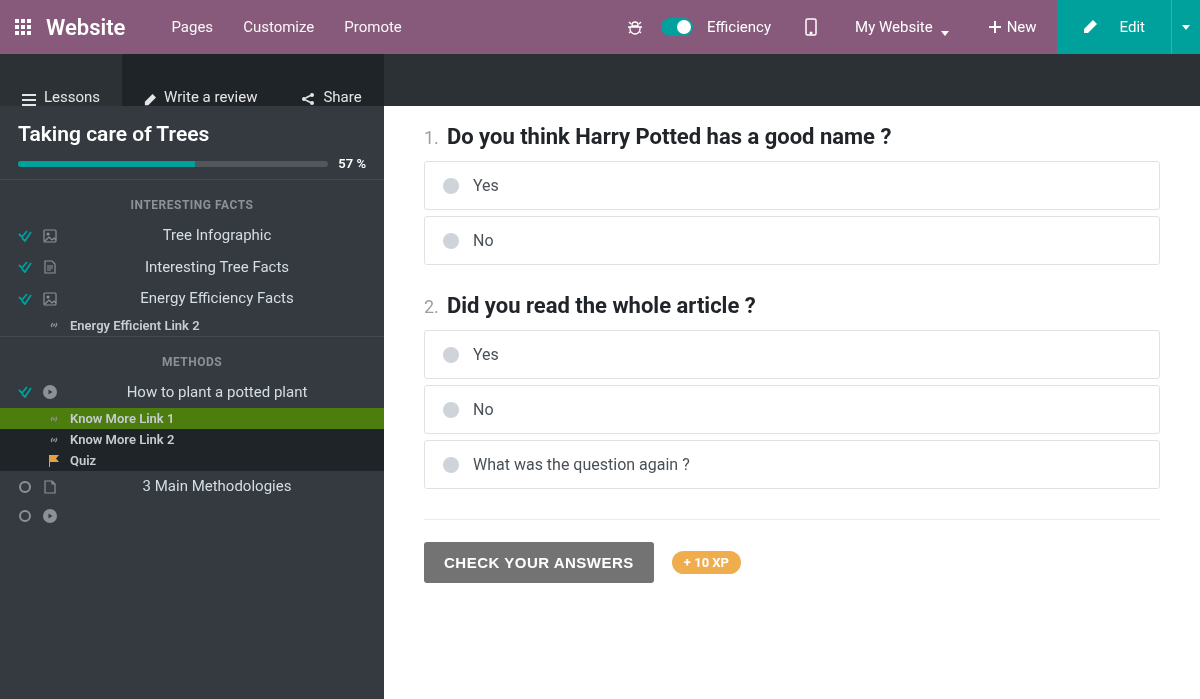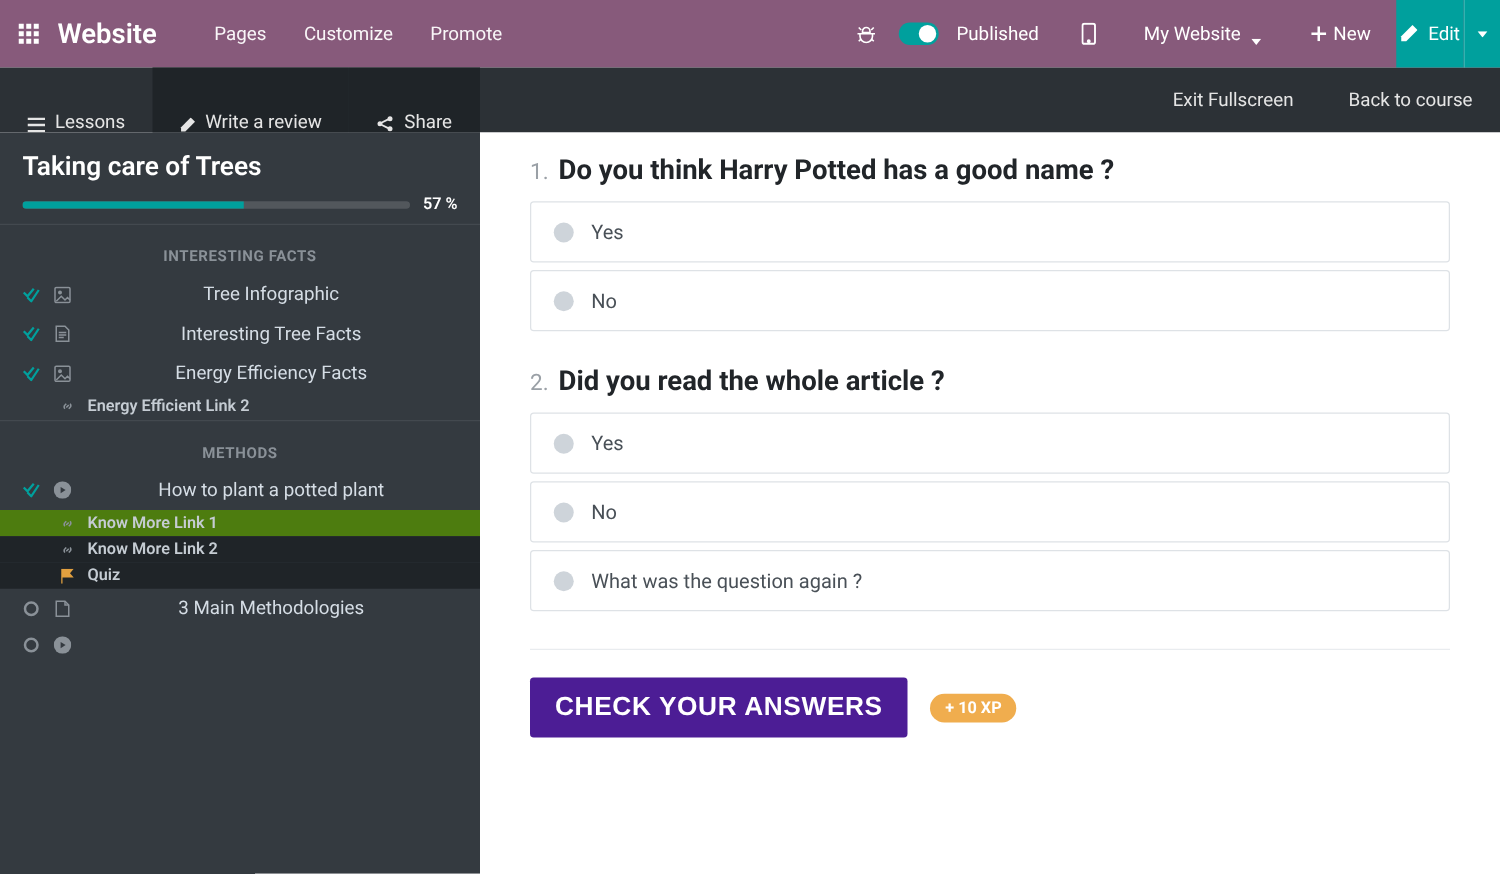--- a/index.html
+++ b/index.html
@@ -15,21 +15,21 @@
 .topbar-menu { display: flex; gap: 30px; padding-left: 16px; }
 .topbar-menu-item { color: rgba(255,255,255,0.95); font-size: 15px; cursor: pointer; }
 .topbar-right { margin-left: auto; display: flex; align-items: center; height: 100%; }
 .bug-icon { padding: 0 18px; cursor: pointer; }
 .toggle { width: 32px; height: 18px; background: #00a09d; border-radius: 9px; position: relative; margin-right: 6px; cursor: pointer; }
 .toggle-knob { width: 14px; height: 14px; background: #fff; border-radius: 50%; position: absolute; top: 2px; right: 2px; }
 .published { font-size: 15px; padding: 0 16px 0 8px; }
 .phone-icon { padding: 0 18px; cursor: pointer; }
 .site-dropdown { padding: 0 20px; display: flex; align-items: flex-end; gap: 8px; cursor: pointer; font-size: 15px; }
 .new-btn { padding: 0 20px; display: flex; align-items: center; gap: 6px; cursor: pointer; font-size: 15px; }
-.edit-btn { background: #00a09d; height: 100%; padding: 0 3px; display: flex; align-items: center; gap: 9px; cursor: pointer; font-size: 15px; text-align: right; }
+.edit-btn { background: #00a09d; height: 100%; padding: 0 26px; display: flex; align-items: center; gap: 23px; cursor: pointer; font-size: 15px; text-align: right; }
 .edit-dropdown { background: #00a09d; height: 100%; padding: 0 10px; display: flex; align-items: center; border-left: 1px solid rgba(255,255,255,0.2); cursor: pointer; }
 
 
 .subbar { height: 52px; background: #2c3136; display: flex; align-items: center; color: #e5e5e5; }
 .subbar-tab { height: 100%; display: flex; align-items: flex-end; padding: 0 22px; font-size: 15px; cursor: pointer; gap: 8px; }
 .subbar-tab.dark { background: #1f2428; }
 .subbar-right { margin-left: auto; display: flex; }
 
 
 .layout { display: flex; height: calc(699px - 54px - 52px); }
@@ -61,21 +61,21 @@
 
 
 .question-block { margin-bottom: 28px; }
 .question-title { display: flex; gap: 8px; margin-bottom: 12px; align-items: baseline; }
 .q-num { color: #9aa0a6; font-size: 18px; }
 .q-text { font-size: 22px; font-weight: 700; color: #212529; }
 .option { border: 1px solid #dee2e6; border-radius: 3px; padding: 14px 18px; margin-bottom: 6px; display: flex; align-items: center; gap: 14px; cursor: pointer; font-size: 16px; color: #495057; }
 .radio { width: 16px; height: 16px; border-radius: 50%; background: #ced4da; }
 
 .action-row { display: flex; align-items: center; gap: 18px; border-top: 1px solid #e9ecef; padding-top: 22px; margin-top: 30px; }
-.check-btn { background: #4c1d95; color: #fff; border: none; padding: 12px 20px; font-size: 21px; font-weight: 700; letter-spacing: 0.5px; border-radius: 3px; cursor: pointer; }
+.check-btn { background: #737373; color: #fff; border: none; padding: 12px 20px; font-size: 15px; font-weight: 700; letter-spacing: 0.5px; border-radius: 3px; cursor: pointer; }
 .xp-badge { background: #f0ad4e; color: #fff; padding: 4px 12px; border-radius: 14px; font-size: 13px; font-weight: 700; }
 
 svg { display: block; }
 </style>
 </head>
 <body>
 
 <div class="topbar">
   <div class="topbar-left">
     <div class="apps-icon">
@@ -100,21 +100,21 @@
   </div>
   <div class="topbar-right">
     <div class="bug-icon">
       <svg width="16" height="16" viewBox="0 0 16 16" fill="#fff">
           <path d="M8 3a3 3 0 0 1 3 3v1H5V6a3 3 0 0 1 3-3zm-5 5h10v2a5 5 0 0 1-10 0V8zM3 8H1M13 8h2M4 12l-2 2M12 12l2 2M4 5L2 3M12 5l2-2" stroke="#fff" stroke-width="1.3" fill="none"></path>
         </svg>
     </div>
     <div class="toggle">
         <div class="toggle-knob"></div>
       </div>
-    <div class="published">Published</div>
+    <div class="published">Efficiency</div>
     <div class="phone-icon">
       <svg width="12" height="18" viewBox="0 0 12 18" fill="none" stroke="#fff" stroke-width="1.5">
           <rect x="1" y="1" width="10" height="16" rx="1.5"></rect>
           <circle cx="6" cy="15" r="0.8" fill="#fff"></circle>
         </svg>
     </div>
     <div class="site-dropdown">
       <span>My Website</span>
       <svg width="8" height="5" viewBox="0 0 8 5" fill="#fff">
           <path d="M0 0l4 5 4-5z"></path>
@@ -157,24 +157,20 @@
   </div>
   <div class="subbar-tab dark">
     <svg width="14" height="14" viewBox="0 0 14 14" fill="#e5e5e5">
         <circle cx="3" cy="7" r="2"></circle>
         <circle cx="11" cy="3" r="2"></circle>
         <circle cx="11" cy="11" r="2"></circle>
         <path d="M4.5 6L9.5 3.5M4.5 8L9.5 10.5" stroke="#e5e5e5" stroke-width="1.5"></path>
       </svg>
     <span>Share</span>
   </div>
-  <div class="subbar-right">
-    <div class="subbar-tab">Exit Fullscreen</div>
-    <div class="subbar-tab">Back to course</div>
-  </div>
 </div>
 
 <div class="layout">
 
   <div class="sidebar">
     <div class="course-header">
       <div class="course-title">Taking care of Trees</div>
       <div class="progress-row">
         <div class="progress-bar">
           <div class="progress-fill" style="width:57%"></div>

